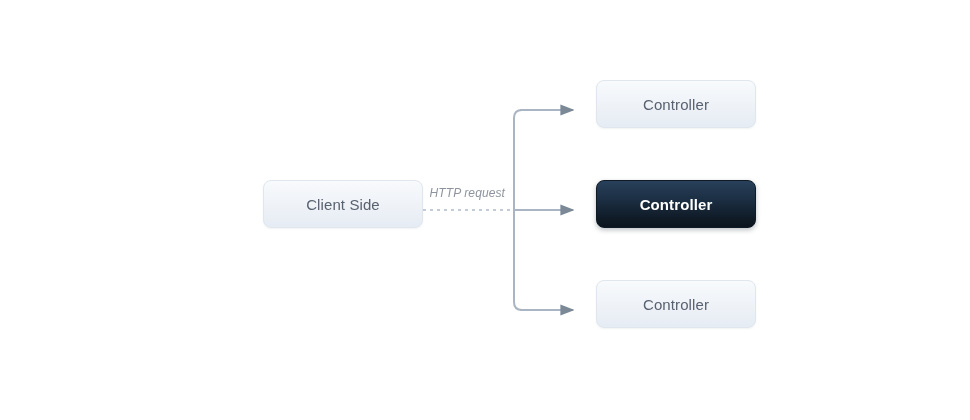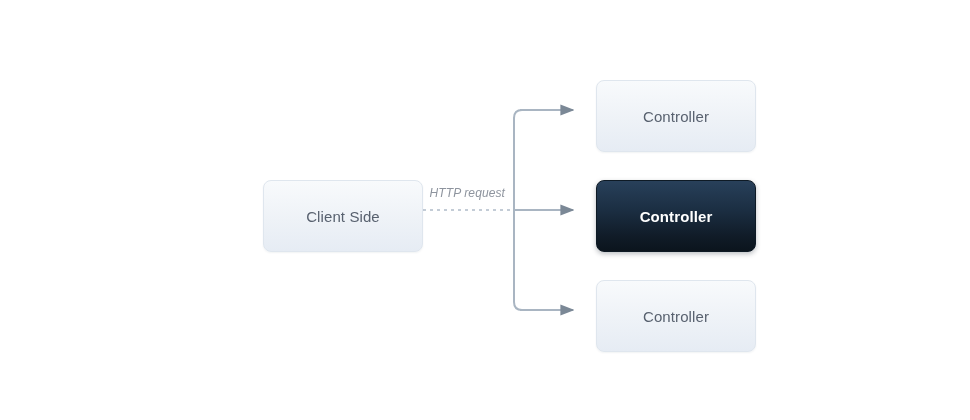--- a/index.html
+++ b/index.html
@@ -15,21 +15,21 @@
   }
   #diagram {
     position: relative;
     width: 970px;
     height: 420px;
   }
   .node {
     position: absolute;
     box-sizing: border-box;
     width: 160px;
-    height: 72px;
+    height: 48px;
     border-radius: 8px;
     display: flex;
     align-items: center;
     justify-content: center;
     font-size: 15px;
     letter-spacing: 0.1px;
     user-select: none;
   }
   .node-light {
     background: linear-gradient(to bottom, #f8fafc 0%, #eef2f7 55%, #e6ecf4 100%);

